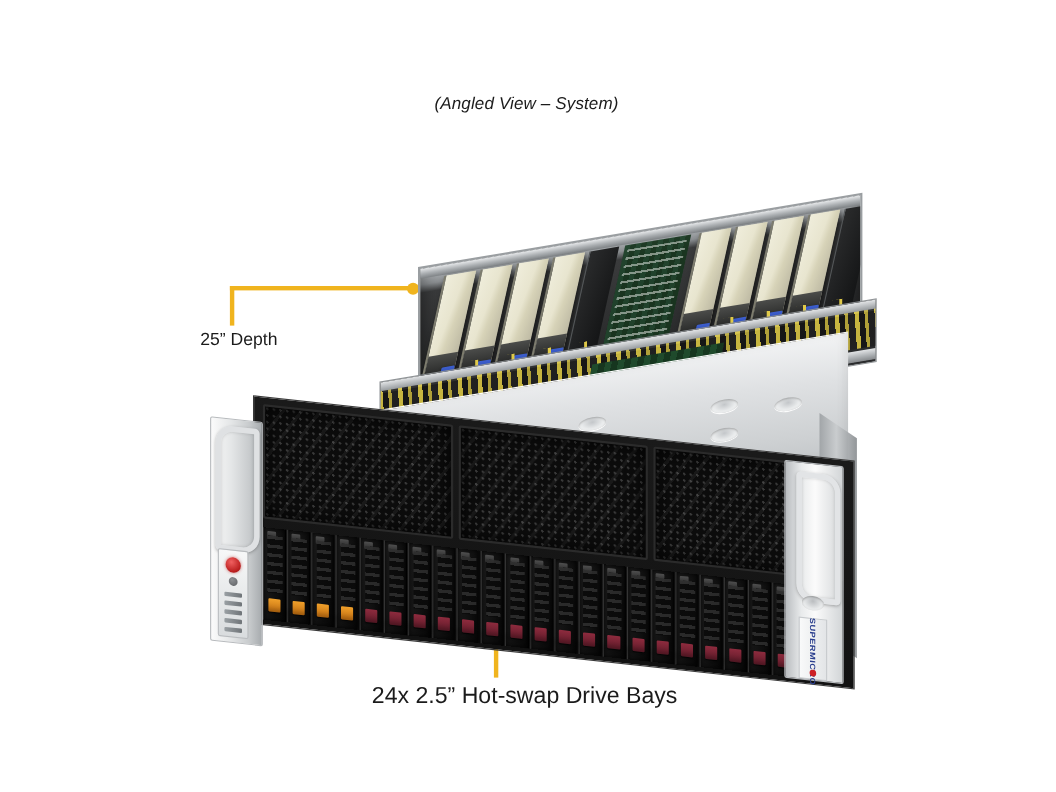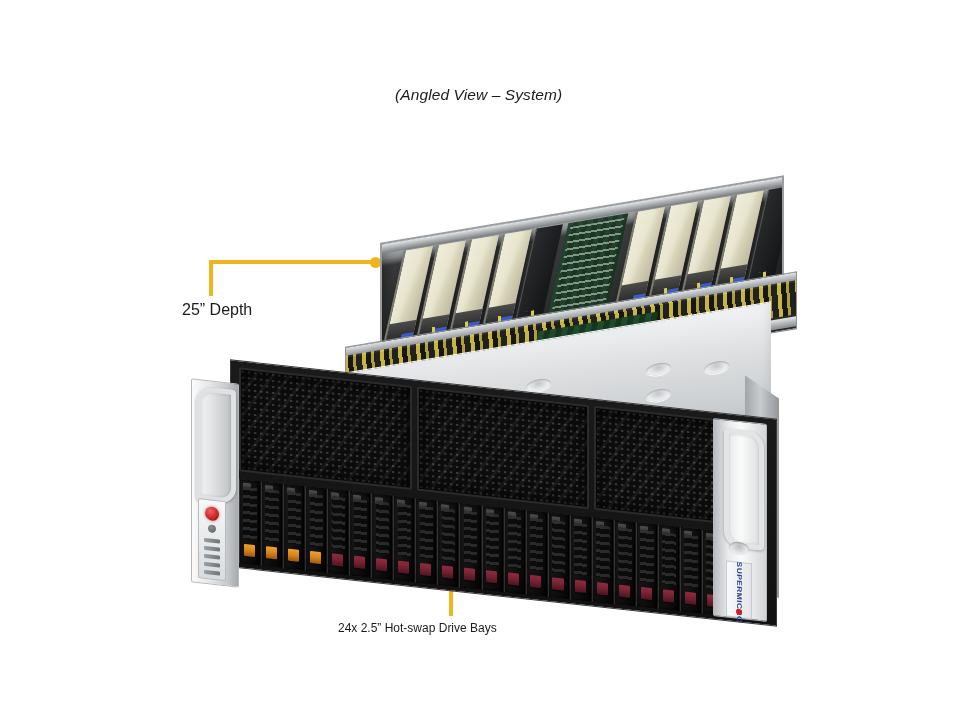--- a/index.html
+++ b/index.html
@@ -9,21 +9,21 @@
     position:relative;
   }
   #stage{position:absolute;left:0;top:12px;width:960px;height:720px;}
 
   
   .caption{position:absolute;color:#1b1b1b;white-space:nowrap;}
   #title-caption{
     left:395px;top:74px;font-size:15.5px;font-style:italic;letter-spacing:.1px;
   }
   #depth-caption{left:182px;top:289px;font-size:16px;}
-  #bays-caption{left:338px;top:609px;font-size:12px;}
+  #bays-caption{left:338px;top:609px;font-size:21px;}
 
   
   .leader{position:absolute;background:#f0b41e;}
   .dot{position:absolute;width:11px;height:11px;border-radius:50%;background:#f0b41e;}
 
   #leader-depth-v{left:209px;top:248px;width:4px;height:36px;}
   #leader-depth-h{left:209px;top:248px;width:166px;height:4px;}
   #dot-depth{left:370px;top:245px;}
 
   #leader-bays-v{left:449px;top:562px;width:4px;height:42px;}

